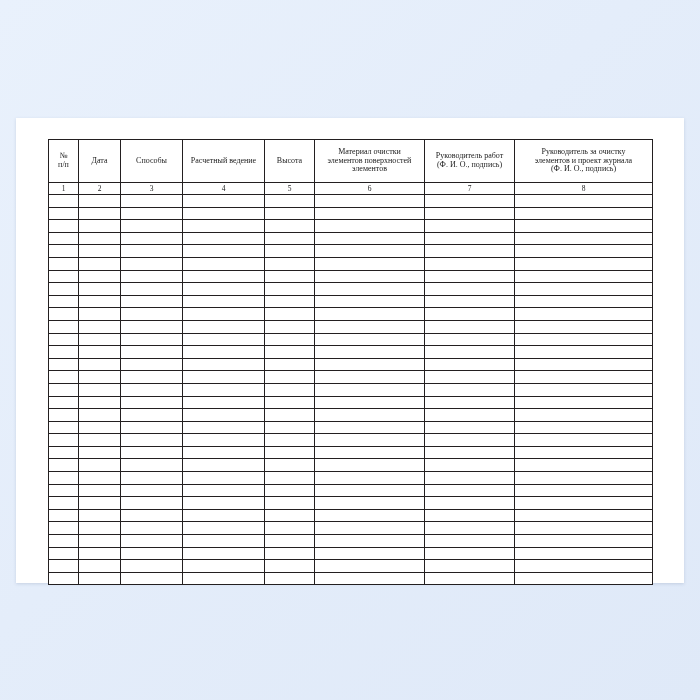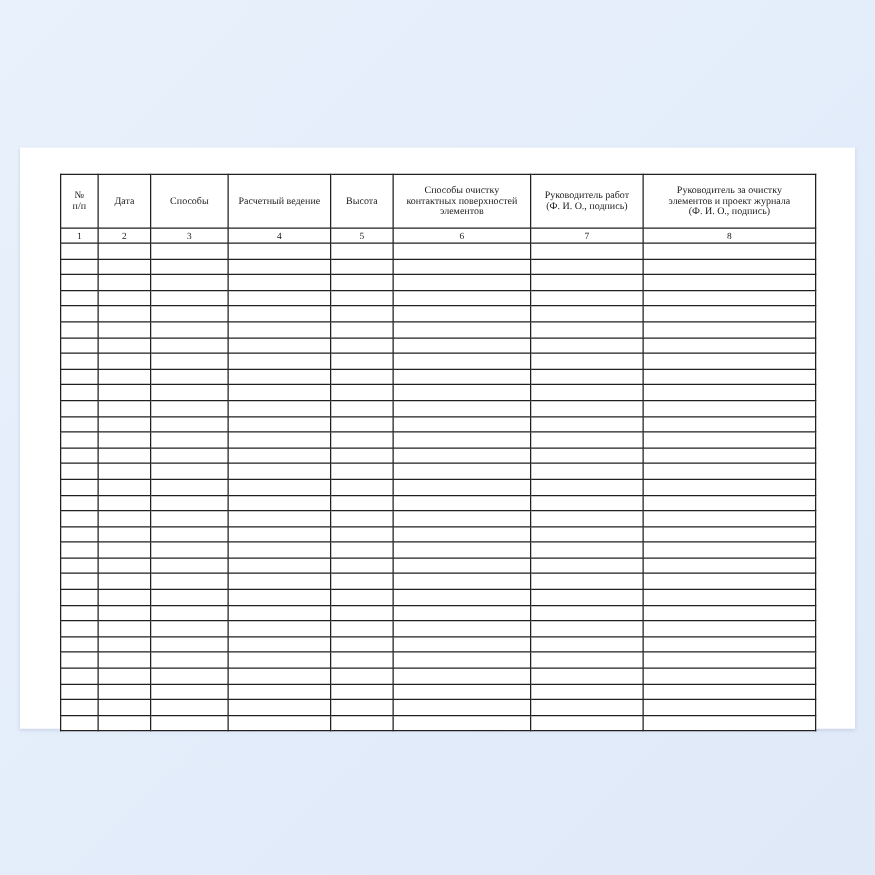--- a/index.html
+++ b/index.html
@@ -104,22 +104,22 @@
             <th class="head-cell">
               <span class="hl">Способы</span>
             </th>
             <th class="head-cell">
               <span class="hl">Расчетный ведение</span>
             </th>
             <th class="head-cell">
               <span class="hl">Высота</span>
             </th>
             <th class="head-cell">
-              <span class="hl">Способы очистку</span>
-              <span class="hl">контактных поверхностей</span>
+              <span class="hl">Материал очистки</span>
+              <span class="hl">элементов поверхностей</span>
               <span class="hl">элементов</span>
             </th>
             <th class="head-cell">
               <span class="hl">Руководитель работ</span>
               <span class="hl">(Ф. И. О., подпись)</span>
             </th>
             <th class="head-cell">
               <span class="hl">Руководитель за очистку</span>
               <span class="hl">элементов и проект журнала</span>
               <span class="hl">(Ф. И. О., подпись)</span>

